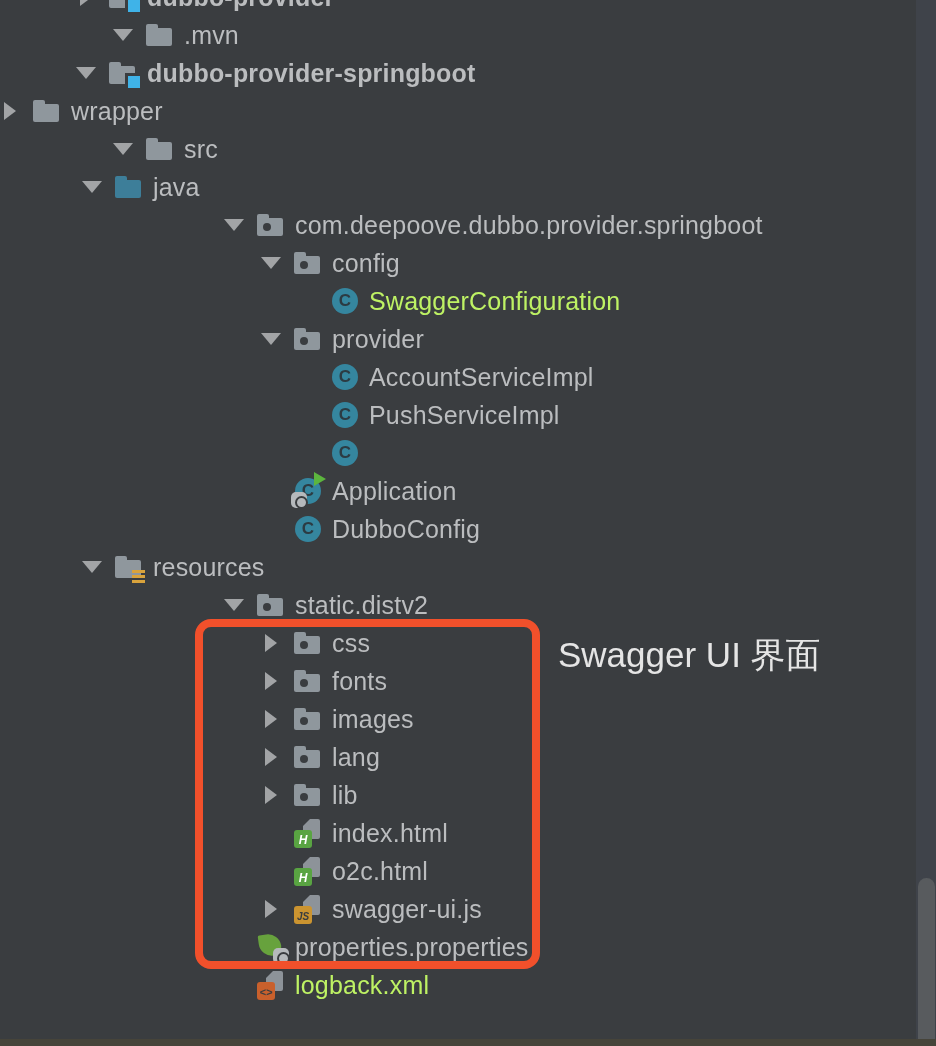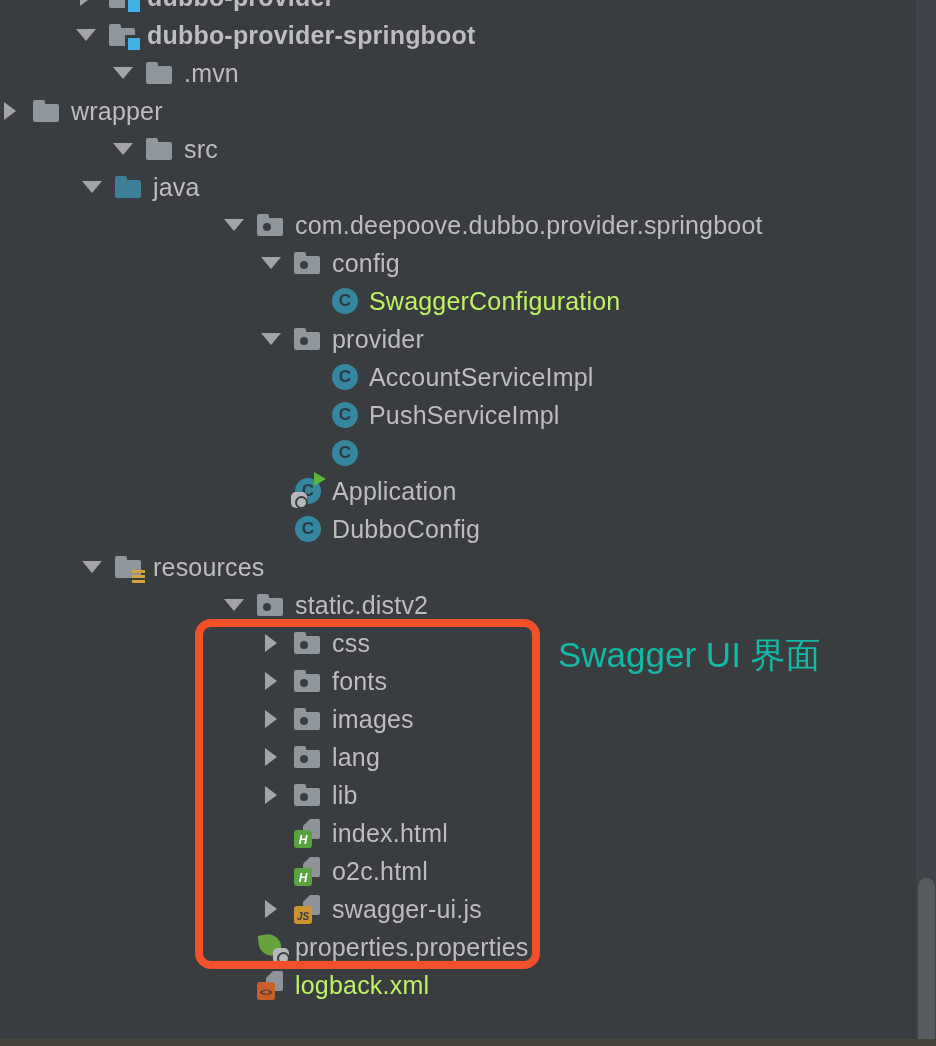--- a/index.html
+++ b/index.html
@@ -70,21 +70,21 @@
       background:#67a23d; border-radius:2px 70% 45% 70%; transform:rotate(-8deg); }
 
   .label { color:#bbbdbf; font-size:25px; white-space:nowrap; letter-spacing:0.2px; }
   .row.bold .label { font-weight:700; }
   .row.blue .label { color:#bef264; }
 
   
   #annotation-box { position:absolute; left:195px; top:619px; width:345px; height:350px;
       border:8px solid #f1502b; border-radius:16px; z-index:10; pointer-events:none; }
   #annotation-label { position:absolute; left:558px; top:632px; font-size:35px;
-      color:#14b8a6; z-index:10; white-space:nowrap; }
+      color:#e5e5e5; z-index:10; white-space:nowrap; }
 
   
   #scroll-track { position:absolute; right:0; top:0; width:20px; height:1046px;
       background:#3f434a; z-index:20; }
   #scroll-thumb { position:absolute; left:2px; top:878px; bottom:0; width:17px;
       background:#585b5e; border-radius:9px 9px 0 0; }
   #bottom-strip { position:absolute; left:0; bottom:0; width:936px; height:7px;
       background:#46443a; z-index:30; }
 </style>
 </head>
@@ -92,31 +92,31 @@
 
 <div id="stage">
   <div id="tree">
       <div class="row lv0 bold">
         <span class="arrow col"></span>
         <span class="ic folder">
           <i class="badge-sq"></i>
         </span>
         <span class="label">dubbo-provider</span>
       </div>
-      <div class="row lv0 bold">
-        <span class="arrow exp"></span>
-        <span class="ic folder">
-          <i class="badge-sq"></i>
-        </span>
-        <span class="label">dubbo-provider-springboot</span>
-      </div>
       <div class="row lv1">
         <span class="arrow exp"></span>
         <span class="ic folder"></span>
         <span class="label">.mvn</span>
+      </div>
+      <div class="row lv0 bold">
+        <span class="arrow exp"></span>
+        <span class="ic folder">
+          <i class="badge-sq"></i>
+        </span>
+        <span class="label">dubbo-provider-springboot</span>
       </div>
       <div class="row lv2">
         <span class="arrow col"></span>
         <span class="ic folder"></span>
         <span class="label">wrapper</span>
       </div>
       <div class="row lv1">
         <span class="arrow exp"></span>
         <span class="ic folder"></span>
         <span class="label">src</span>

